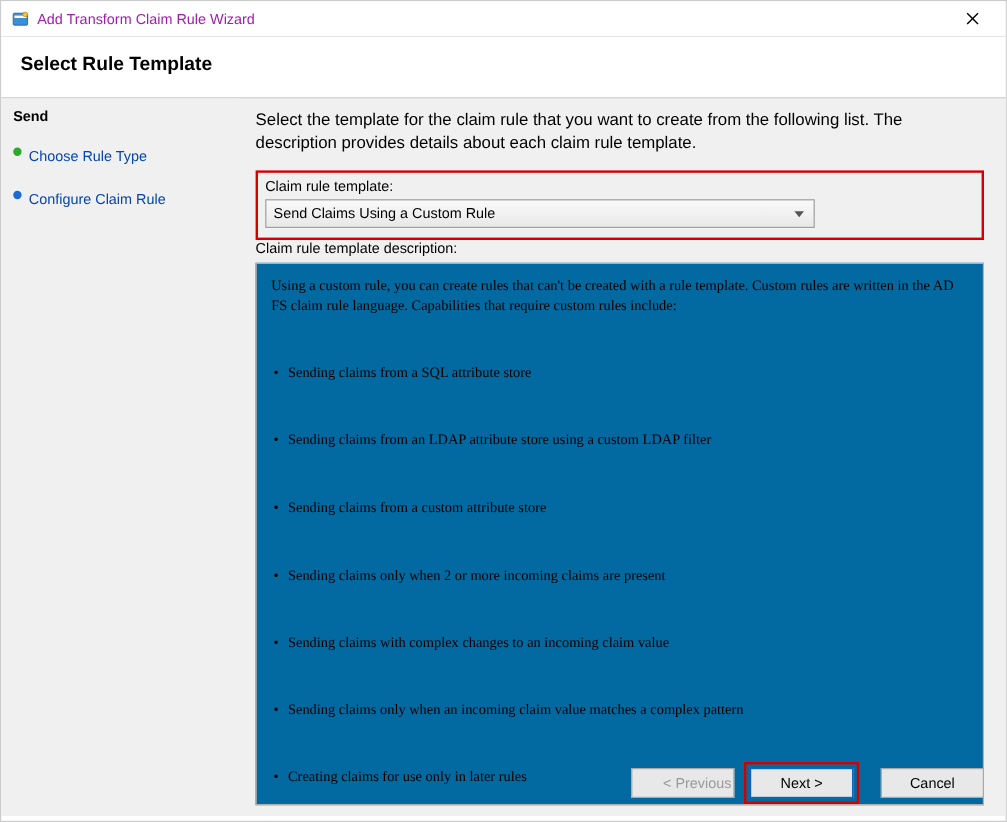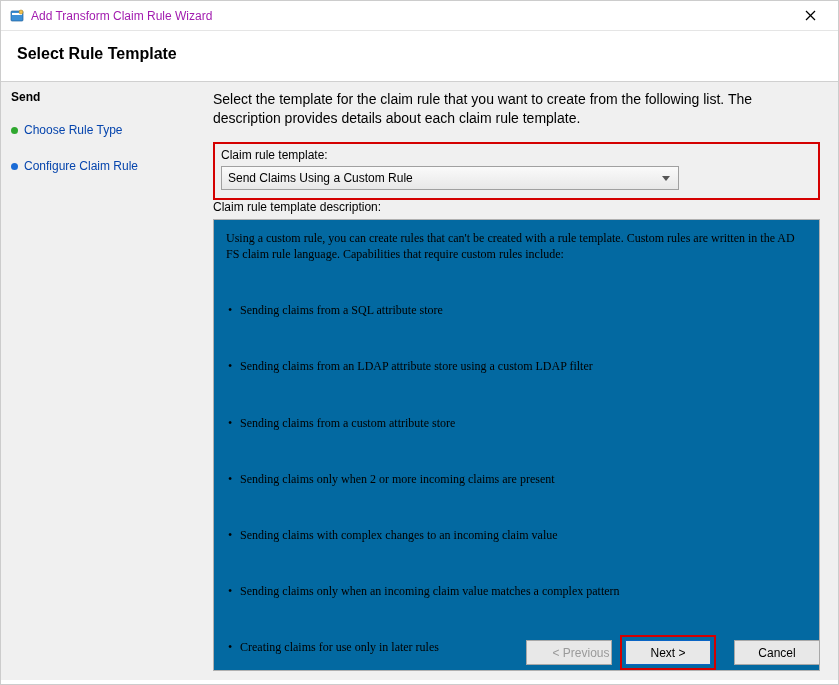--- a/index.html
+++ b/index.html
@@ -65,21 +65,20 @@
       border-right: 0;
     }
     .sidebar-heading {
       font-weight: bold;
       font-size: 12px;
       margin-bottom: 6px;
       color: #000;
     }
     .step-item {
       display: flex;
-      align-items: center;
       padding: 3px 0;
       cursor: pointer;
       margin-top: 16px;
     }
     .step-bullet {
       width: 7px;
       height: 7px;
       border-radius: 50%;
       margin-right: 6px;
       flex-shrink: 0;

